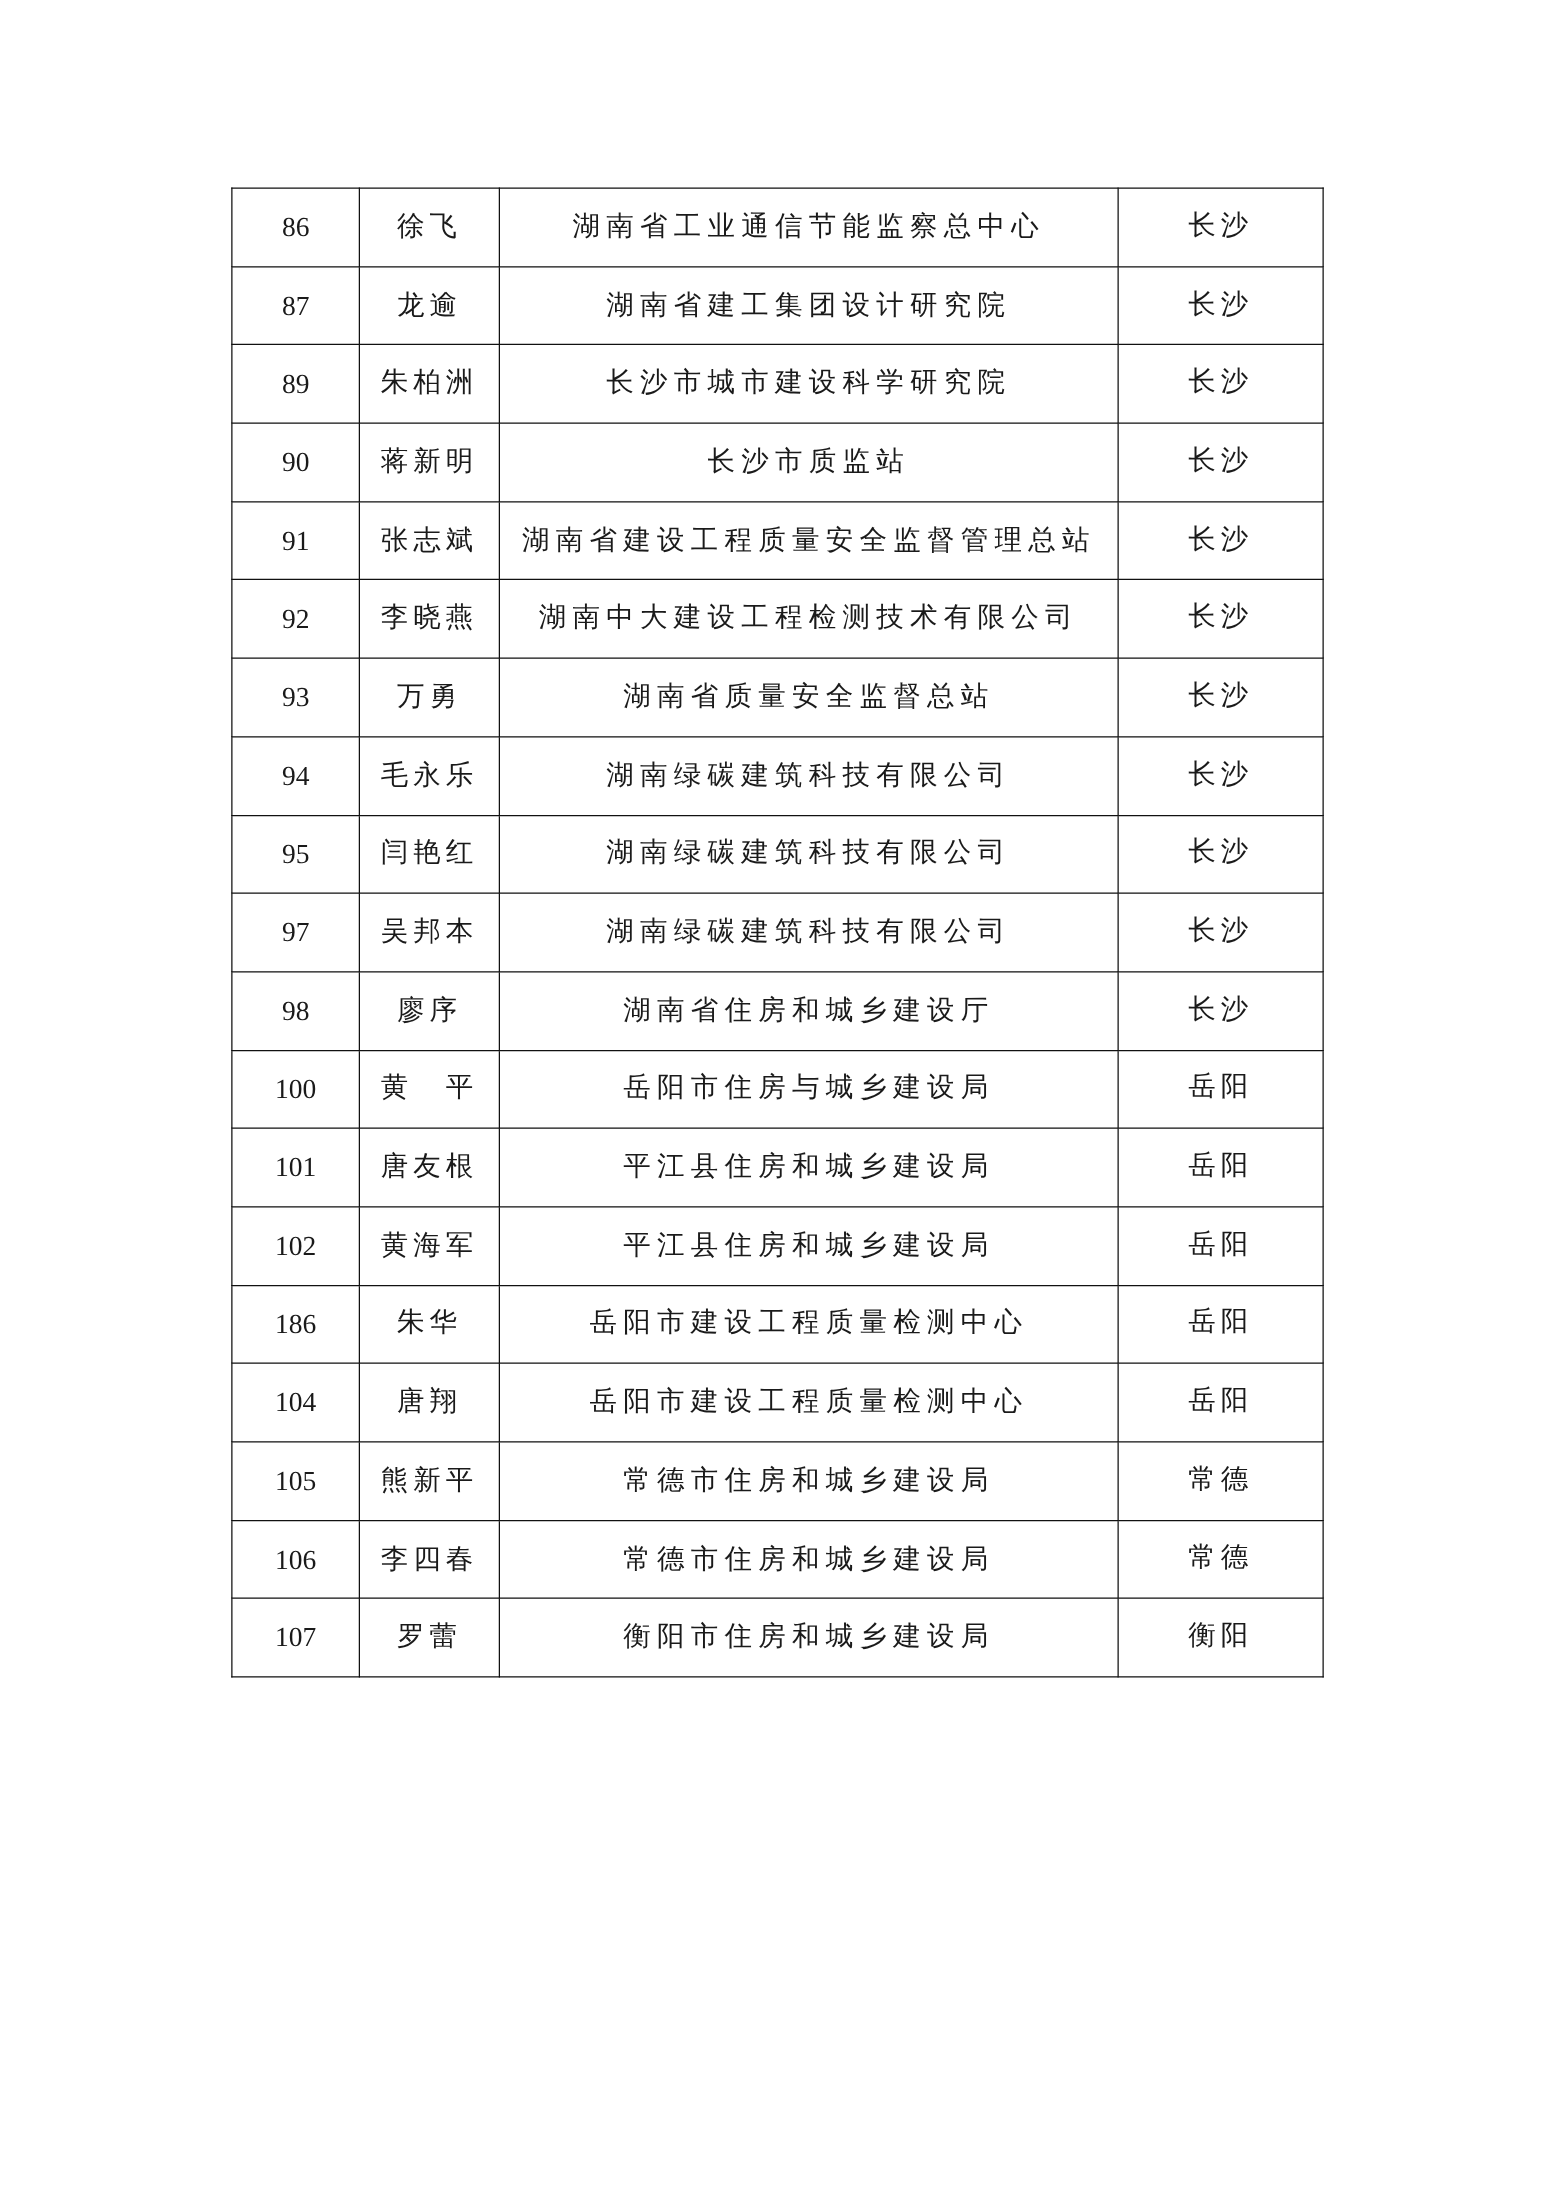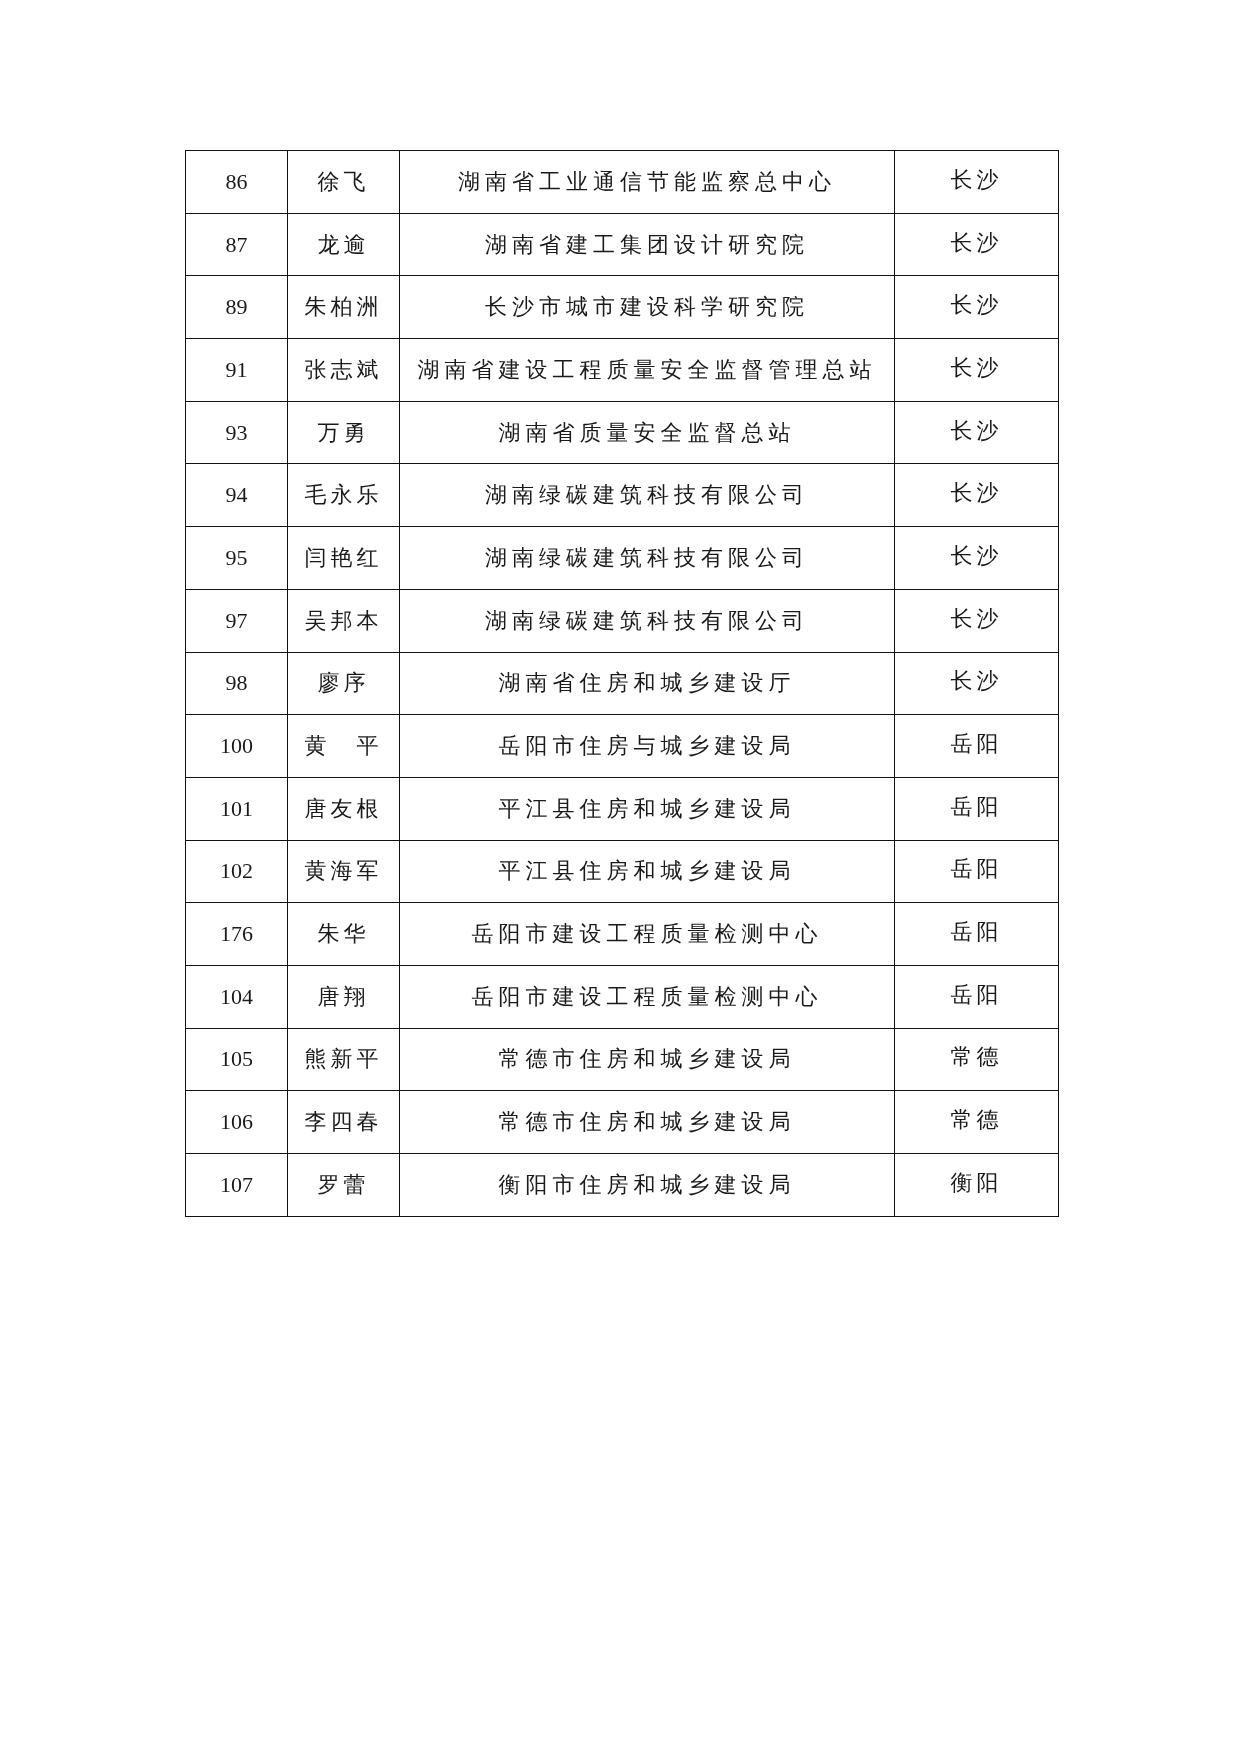--- a/index.html
+++ b/index.html
@@ -70,23 +70,35 @@
         <td class="col-org">湖南省建工集团设计研究院</td>
         <td class="col-region">长沙</td>
       </tr>
       <tr>
         <td class="col-no">89</td>
         <td class="col-name">朱柏洲</td>
         <td class="col-org">长沙市城市建设科学研究院</td>
         <td class="col-region">长沙</td>
       </tr>
       <tr>
+        <td class="col-no">90</td>
+        <td class="col-name">蒋新明</td>
+        <td class="col-org">长沙市质监站</td>
+        <td class="col-region">长沙</td>
+      </tr>
+      <tr>
         <td class="col-no">91</td>
         <td class="col-name">张志斌</td>
         <td class="col-org">湖南省建设工程质量安全监督管理总站</td>
+        <td class="col-region">长沙</td>
+      </tr>
+      <tr>
+        <td class="col-no">92</td>
+        <td class="col-name">李晓燕</td>
+        <td class="col-org">湖南中大建设工程检测技术有限公司</td>
         <td class="col-region">长沙</td>
       </tr>
       <tr>
         <td class="col-no">93</td>
         <td class="col-name">万勇</td>
         <td class="col-org">湖南省质量安全监督总站</td>
         <td class="col-region">长沙</td>
       </tr>
       <tr>
         <td class="col-no">94</td>
@@ -124,21 +136,21 @@
         <td class="col-org">平江县住房和城乡建设局</td>
         <td class="col-region">岳阳</td>
       </tr>
       <tr>
         <td class="col-no">102</td>
         <td class="col-name">黄海军</td>
         <td class="col-org">平江县住房和城乡建设局</td>
         <td class="col-region">岳阳</td>
       </tr>
       <tr>
-        <td class="col-no">176</td>
+        <td class="col-no">186</td>
         <td class="col-name">朱华</td>
         <td class="col-org">岳阳市建设工程质量检测中心</td>
         <td class="col-region">岳阳</td>
       </tr>
       <tr>
         <td class="col-no">104</td>
         <td class="col-name">唐翔</td>
         <td class="col-org">岳阳市建设工程质量检测中心</td>
         <td class="col-region">岳阳</td>
       </tr>

